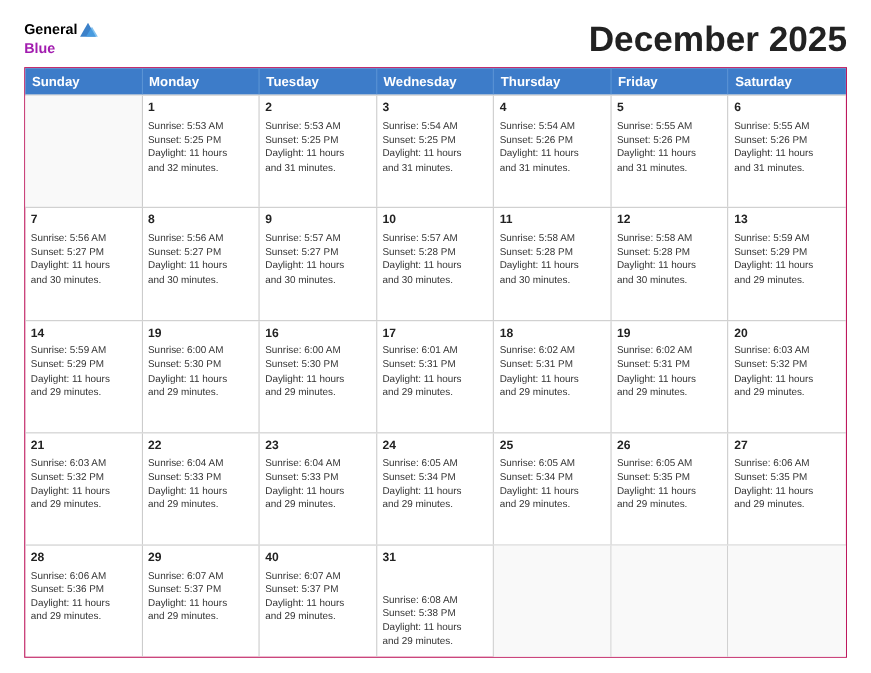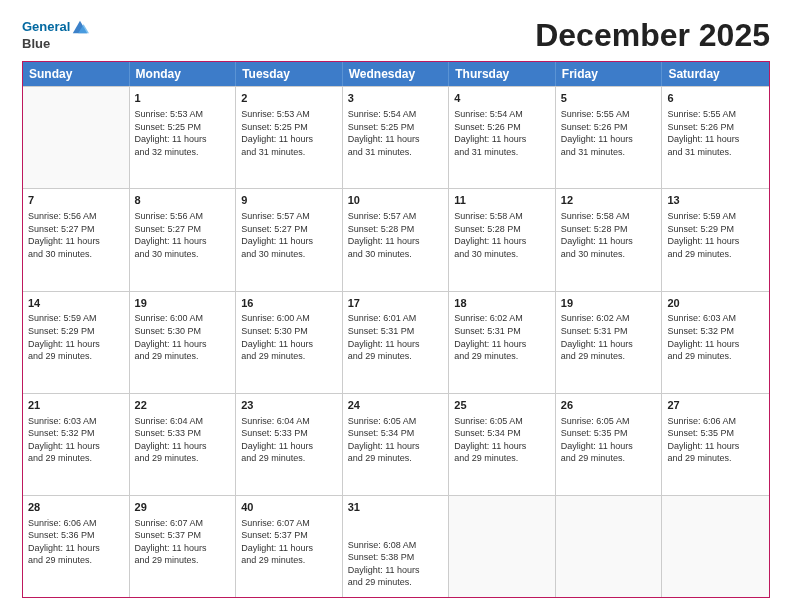--- a/index.html
+++ b/index.html
@@ -26,22 +26,22 @@
     .logo {
       display: flex;
       align-items: center;
       gap: 2px;
     }
     .logo-text {
       font-size: 13px;
       font-weight: bold;
       line-height: 1.2;
     }
-    .logo-text .general { color: #0369a1; }
-    .logo-text .blue { color: #404040; }
+    .logo-text .general { color: #000000; }
+    .logo-text .blue { color: #a21caf; }
     .logo-icon {
       width: 18px;
       height: 18px;
       margin-left: 1px;
     }
     .title-block {
       text-align: right;
     }
     .main-title {
       font-size: 32px;

